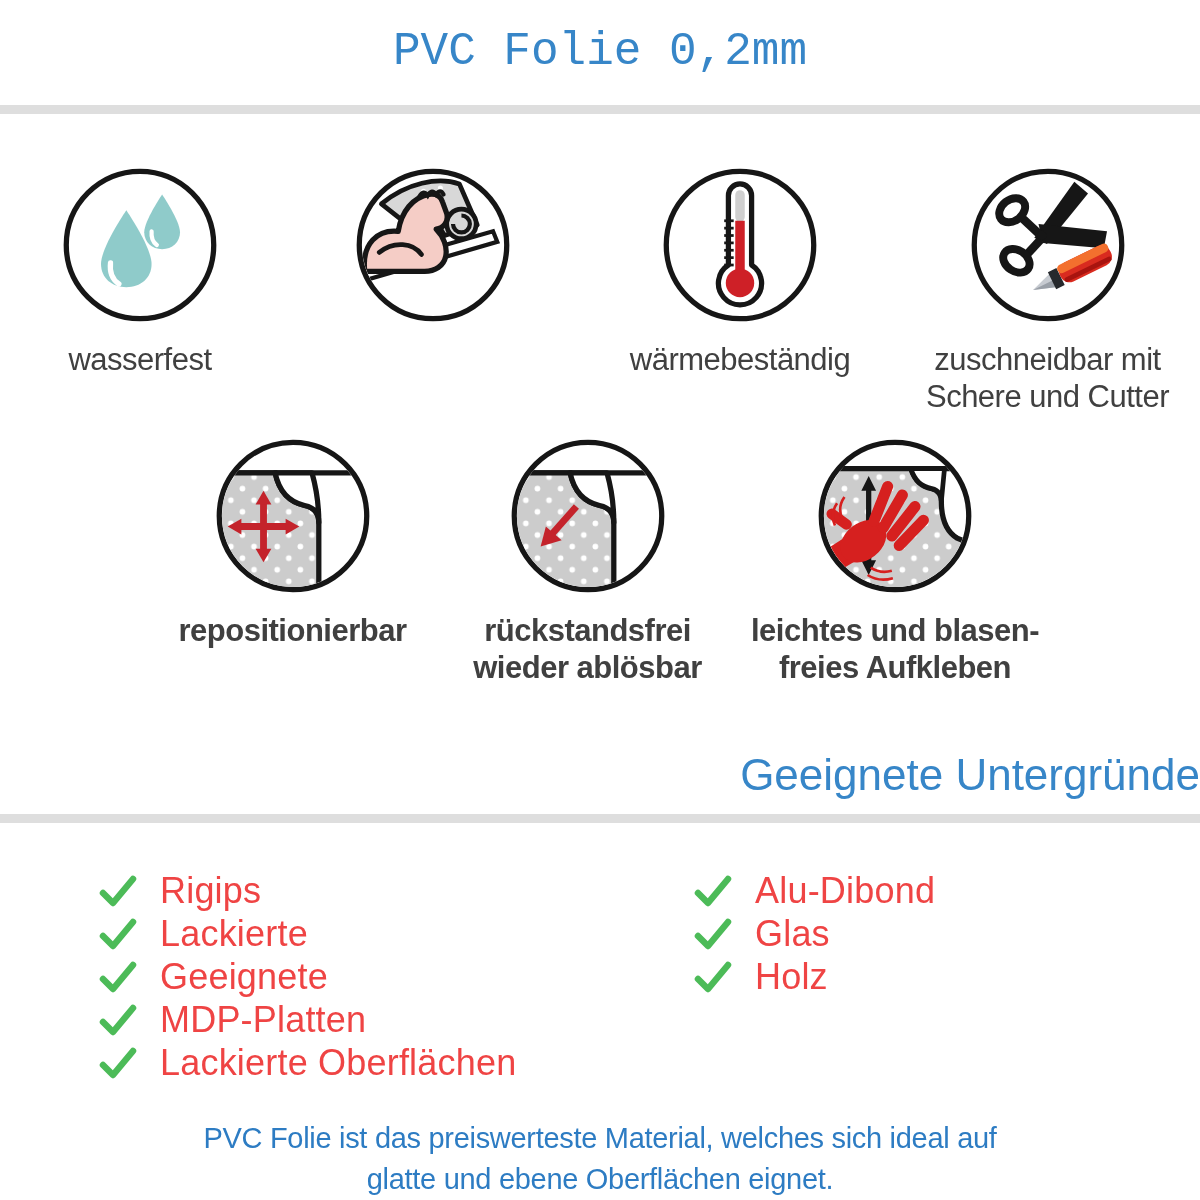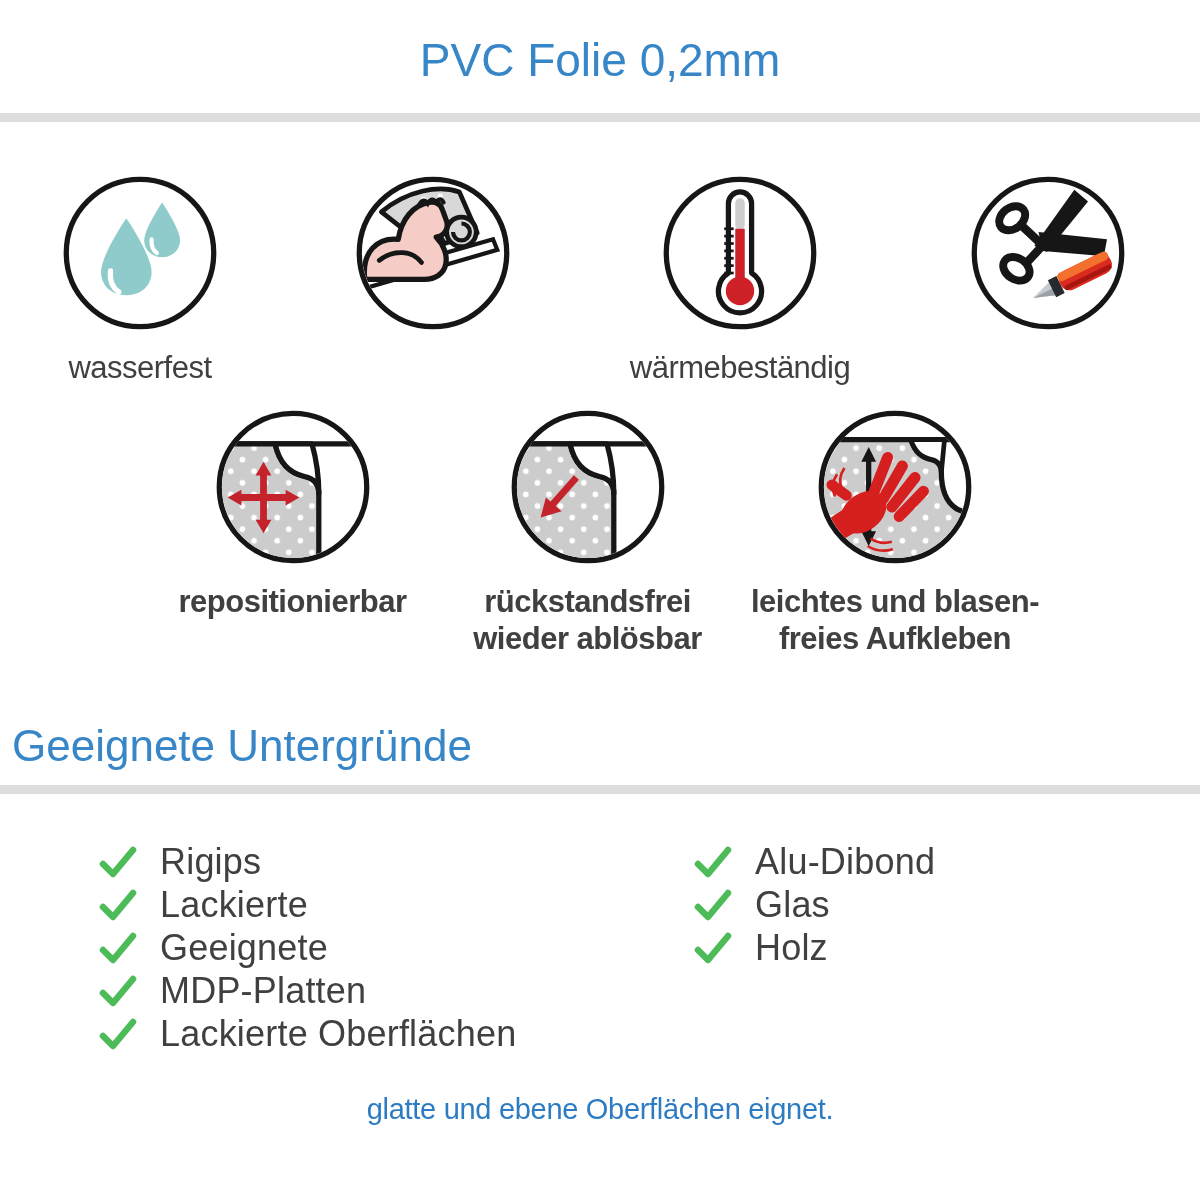--- a/index.html
+++ b/index.html
@@ -1,36 +1,36 @@
 <!DOCTYPE html>
 <html><head>
 <meta charset="utf-8">
 <style>
   html,body{margin:0;padding:0;background:#fff;}
   body{width:1200px;height:1200px;overflow:hidden;font-family:"Liberation Sans",sans-serif;position:relative;}
-  .title{margin:0;padding-top:33px;font-size:46px;line-height:54px;font-weight:500;color:#3786c8;text-align:center;}
+  .title{margin:0;padding-top:25px;font-size:46px;line-height:54px;font-weight:500;color:#3786c8;text-align:center;font-family:Liberation Mono, monospace;}
   .divider{height:9px;background:#dedede;width:100%;}
   .divider-top{margin-top:26px;}
   .divider-mid{margin-top:12px;}
   .row{display:grid;}
   .row1{grid-template-columns:280px 305px 310px 305px;margin-top:52px;}
   .row2{grid-template-columns:295px 295px 320px;justify-content:center;margin-top:22px;font-weight:bold;}
   .feat-cell{text-align:center;}
   .circ{width:158px;height:158px;display:inline-block;}
   .ring{fill:#fff;stroke:#161616;stroke-width:5;}
   .feat-text{margin-top:13px;}
   .feat-line{font-size:31px;line-height:37px;color:#404040;letter-spacing:-0.5px;}
   .feat-sub{font-size:31px;line-height:37px;color:#e4494e;letter-spacing:-0.5px;}
-  .subheading{margin:62px 12px 0;font-size:44px;line-height:54px;font-weight:500;color:#3786c8;text-align:left;}
+  .subheading{margin:62px 0 0;font-size:44px;line-height:54px;font-weight:500;color:#3786c8;text-align:right;}
   .lists{display:flex;margin-top:46px;padding-left:98px;}
   .col{list-style:none;margin:0;padding:0;}
   .col-left{width:595px;}
   .col li{display:flex;align-items:center;height:43px;}
   .check{width:40px;height:40px;margin-right:22px;flex:none;}
-  .item-label{font-size:36px;color:#404040;font-weight:500;letter-spacing:0.2px;}
+  .item-label{font-size:36px;color:#ef4444;font-weight:500;letter-spacing:0.2px;}
   .footer{margin-top:34px;text-align:center;color:#2d7cc3;font-size:29px;line-height:41px;letter-spacing:-0.3px;}
 </style>
 </head>
 <body>
 
 <svg width="0" height="0" style="position:absolute" aria-hidden="true">
   <defs>
     <pattern id="dots" width="22" height="22" patternUnits="userSpaceOnUse">
       <rect width="22" height="22" fill="#cccccc"></rect>
       <circle cx="5" cy="5" r="2.7" fill="#fff"></circle>
@@ -112,20 +112,24 @@
       <circle cx="69" cy="66" r="4.5" fill="#161616"></circle>
       <g transform="rotate(-26 95 101)">
         <polygon points="57,101 79,93.5 79,108.5" fill="#c7cbd1"></polygon>
         <polygon points="57,101 79,101 79,108.5" fill="#9aa0a8"></polygon>
         <rect x="77" y="92" width="9" height="18" fill="#26292d"></rect>
         <rect x="86" y="90.5" width="53" height="20" rx="9" fill="#d92b1f"></rect>
         <rect x="86" y="90.5" width="53" height="8.5" rx="4" fill="#f3702e"></rect>
         <rect x="88" y="104" width="49" height="4.5" rx="2" fill="#a8140f"></rect>
       </g>
     </svg>
+    <div class="feat-text">
+      <div class="feat-line">zuschneidbar mit</div>
+      <div class="feat-line">Schere und Cutter</div>
+    </div>
   </div>
 </div>
 
 <div class="row row2">
 
   <div class="feat-cell">
     <svg class="circ" viewBox="0 0 150 150">
       <circle class="ring" cx="75" cy="75" r="70"></circle>
       <g clip-path="url(#clipc)">
         <line x1="2" y1="34" x2="148" y2="34" stroke="#161616" stroke-width="5"></line>
@@ -249,14 +253,15 @@
     <li>
       <svg class="check" viewBox="0 0 40 40">
           <path d="M5,22 L15,32 L35,8" fill="none" stroke="#4cbb58" stroke-width="6.5" stroke-linecap="round" stroke-linejoin="round"></path>
         </svg>
       <span class="item-label">Holz</span>
     </li>
   </ul>
 </div>
 
 <div class="footer">
+  <div>PVC Folie ist das preiswerteste Material, welches sich ideal auf</div>
   <div>glatte und ebene Oberflächen eignet.</div>
 </div>
 
 </body></html>

